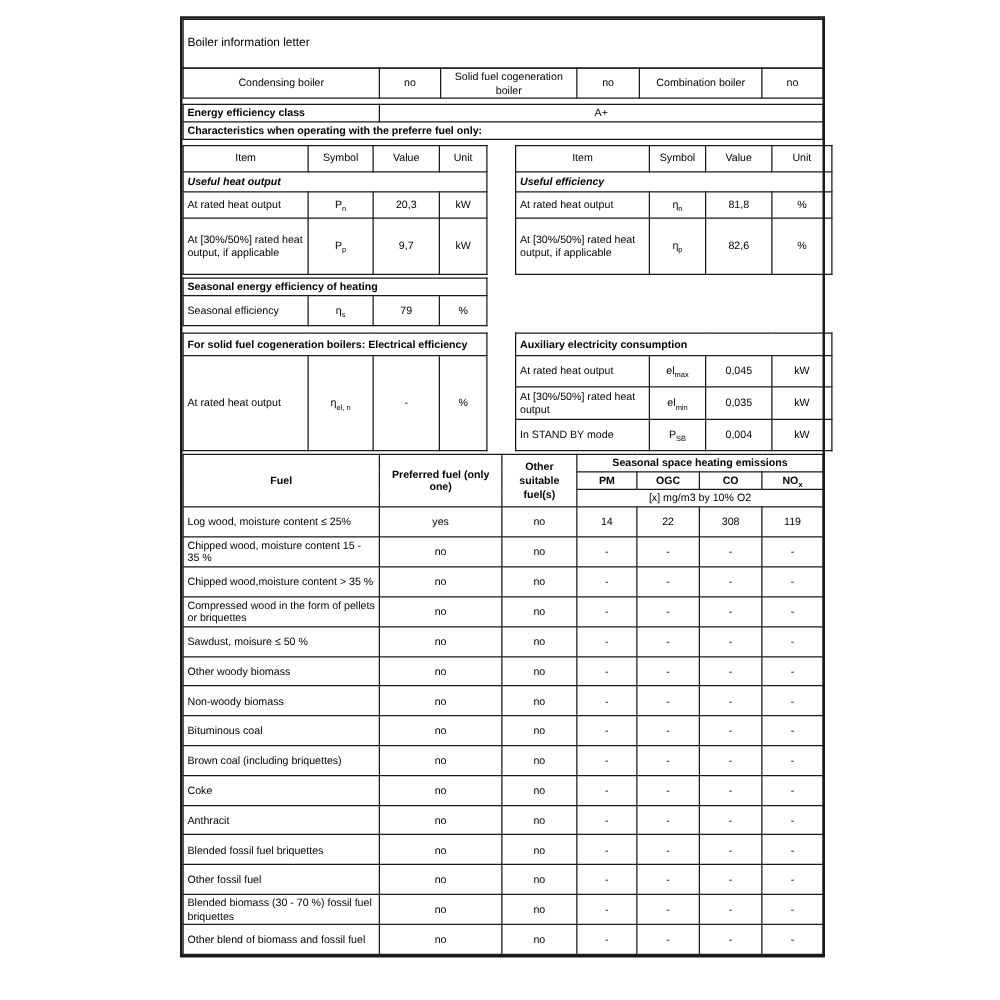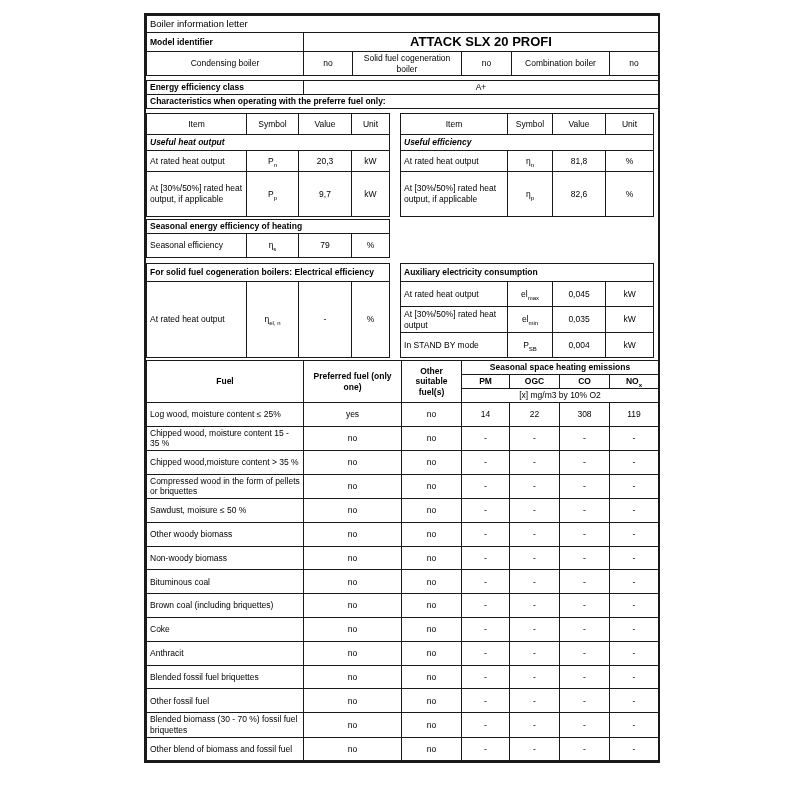--- a/index.html
+++ b/index.html
@@ -14,25 +14,25 @@
   }
   table { border-collapse: collapse; width: 100%; table-layout: fixed; }
   td {
     border: 1px solid #1a1a1a; padding: 1px 3px;
     font-size: 8.5px; line-height: 1.25; vertical-align: middle;
     overflow: hidden;
   }
   .joined { margin-top: -1px; }
   .b { font-weight: 700; }
   .c { text-align: center; }
-  .title-cell { font-size: 9.5px; padding: 2px 3px; }
+  .title-cell { font-size: 9.5px; padding: 13px 3px; }
   .model-val { font-size: 13px; font-weight: 700; text-align: center; }
   sub { font-size: 6px; line-height: 0; }
   .gap2 { height: 2px; } .gap4 { height: 4px; } .gap5 { height: 5px; }
-  .pair { display: flex; gap: 10px; }
+  .pair { display: flex; gap: 22px; }
   .pair .lt { width: 243px; flex: 0 0 243px; }
   .pair .rt { width: 253px; flex: 0 0 253px; }
   tr.h13 td { height: 13px; } tr.h14 td { height: 14px; }
   tr.h16 td { height: 16px; font-style: italic; } tr.h18 td { height: 18px; }
   tr.h21 td { height: 21px; } tr.h22 td { height: 22px; }
   tr.h24 td { height: 24px; } tr.h25 td { height: 25px; }
   tr.h26 td { height: 26px; } tr.h45 td { height: 45px; }
   tr.h76 td { height: 76px; } tr.fr td { height: 23.8px; }
 </style>
 </head>
@@ -41,24 +41,20 @@
 <div class="doc">
 
   <table>
     <colgroup>
         <col style="width:157px">
         <col style="width:355px">
       </colgroup>
     <tbody>
         <tr class="h13">
       <td colspan="2" class="title-cell">Boiler information letter</td>
-    </tr>
-    <tr class="h18">
-      <td class="b">Model identifier</td>
-      <td class="model-val">ATTACK SLX 20 PROFI</td>
     </tr>
   </tbody>
     </table>
 
   <table class="joined">
     <colgroup>
         <col style="width:157px">
         <col style="width:49px">
         <col style="width:109px">
         <col style="width:50px">

